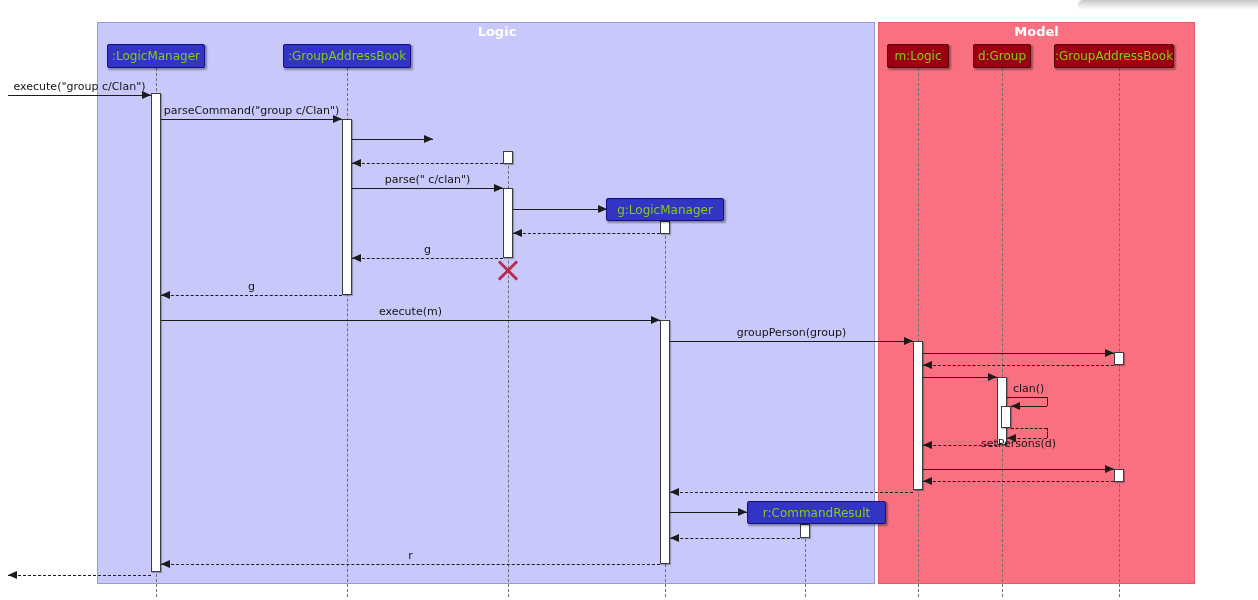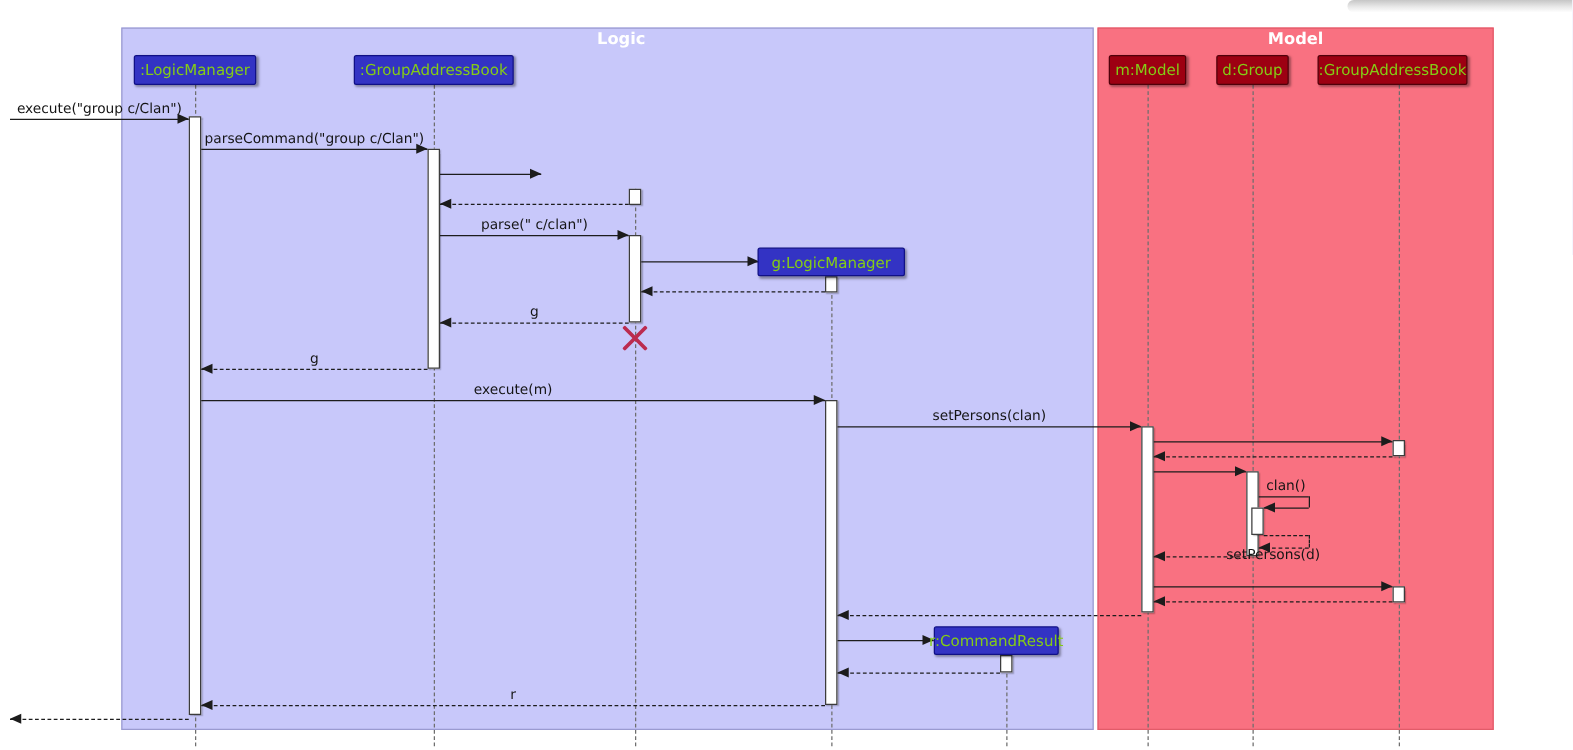--- a/index.html
+++ b/index.html
@@ -80,21 +80,21 @@
     <div class="ah l" style="top: 254px; left: 352px;"></div>
     <div class="mlabel center" style="left: 427.5px; top: 243px;">g</div>
     <div class="mline dashed" style="left: 161px; top: 295px; width: 181px;"></div>
     <div class="ah l" style="top: 291px; left: 161px;"></div>
     <div class="mlabel center" style="left: 251.5px; top: 280px;">g</div>
     <div class="mline solid" style="left: 161px; top: 320px; width: 499px;"></div>
     <div class="ah r" style="top: 316px; left: 651px;"></div>
     <div class="mlabel center" style="left: 410.5px; top: 305px;">execute(m)</div>
     <div class="mline solid" style="left: 670px; top: 341px; width: 243px;"></div>
     <div class="ah r" style="top: 337px; left: 904px;"></div>
-    <div class="mlabel center" style="left: 791.5px; top: 326px;">setPersons(clan)</div>
+    <div class="mlabel center" style="left: 791.5px; top: 326px;">groupPerson(group)</div>
     <div class="mline solid" style="left: 923px; top: 353px; width: 191px;"></div>
     <div class="ah r" style="top: 349px; left: 1105px;"></div>
     <div class="mline dashed" style="left: 923px; top: 365px; width: 191px;"></div>
     <div class="ah l" style="top: 361px; left: 923px;"></div>
     <div class="mline solid" style="left: 923px; top: 377px; width: 74px;"></div>
     <div class="ah r" style="top: 373px; left: 988px;"></div>
     <div class="mline solid" style="left: 1007px; top: 397px; width: 40px;"></div>
     <div class="vline solid" style="left: 1047px; top: 397px; height: 9px;"></div>
     <div class="mline solid" style="left: 1011px; top: 406px; width: 36px;"></div>
     <div class="ah l" style="top: 402px; left: 1011px;"></div>
@@ -117,20 +117,20 @@
     <div class="mline dashed" style="left: 670px; top: 538px; width: 130px;"></div>
     <div class="ah l" style="top: 534px; left: 670px;"></div>
     <div class="mline dashed" style="left: 161px; top: 564px; width: 499px;"></div>
     <div class="ah l" style="top: 560px; left: 161px;"></div>
     <div class="mlabel center" style="left: 410.5px; top: 549px;">r</div>
     <div class="mline dashed" style="left: 8px; top: 575px; width: 143px;"></div>
     <div class="ah l" style="top: 571px; left: 8px;"></div>
     <div class="participant" style="left: 107px; top: 44px; width: 98px; height: 24px; background: rgb(51, 51, 196); border-color: rgb(16, 16, 134);">:LogicManager</div>
     <div class="participant" style="left: 283px; top: 44px; width: 128px; height: 24px; background: rgb(51, 51, 196); border-color: rgb(16, 16, 134);">:GroupAddressBook</div>
     <div class="participant" style="left: 606px; top: 198px; width: 118px; height: 23px; background: rgb(51, 51, 196); border-color: rgb(16, 16, 134);">g:LogicManager</div>
-    <div class="participant" style="left: 747px; top: 501px; width: 100px; height: 23px; background: rgb(51, 51, 196); border-color: rgb(16, 16, 134);">r:CommandResult</div>
-    <div class="participant" style="left: 887px; top: 44px; width: 62px; height: 24px; background: rgb(157, 0, 18); border-color: rgb(81, 0, 10);">m:Model</div>
+    <div class="participant" style="left: 747px; top: 501px; width: 139px; height: 23px; background: rgb(51, 51, 196); border-color: rgb(16, 16, 134);">r:CommandResult</div>
+    <div class="participant" style="left: 887px; top: 44px; width: 62px; height: 24px; background: rgb(157, 0, 18); border-color: rgb(81, 0, 10);">m:Logic</div>
     <div class="participant" style="left: 973px; top: 44px; width: 58px; height: 24px; background: rgb(157, 0, 18); border-color: rgb(81, 0, 10);">d:Group</div>
     <div class="participant" style="left: 1054px; top: 44px; width: 120px; height: 24px; background: rgb(157, 0, 18); border-color: rgb(81, 0, 10);">:GroupAddressBook</div>
     <div class="destroy-arm" style="left: 495px; top: 268.5px; width: 26px; background: rgb(187, 43, 79); transform: rotate(45deg);"></div>
     <div class="destroy-arm" style="left: 495px; top: 268.5px; width: 26px; background: rgb(187, 43, 79); transform: rotate(-45deg);"></div>
     <div class="artifact" style="left: 1078px; top: 0px; width: 180px; height: 10px;"></div>
   </div>
 
 </body></html>

